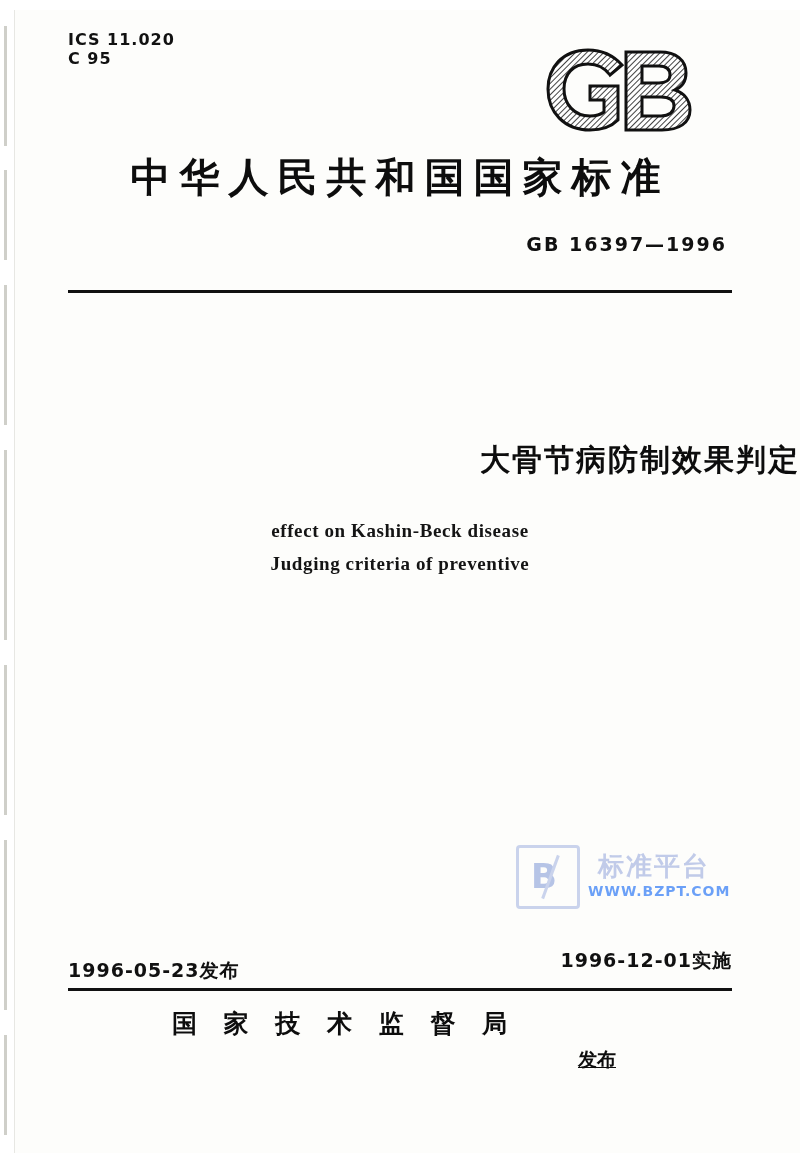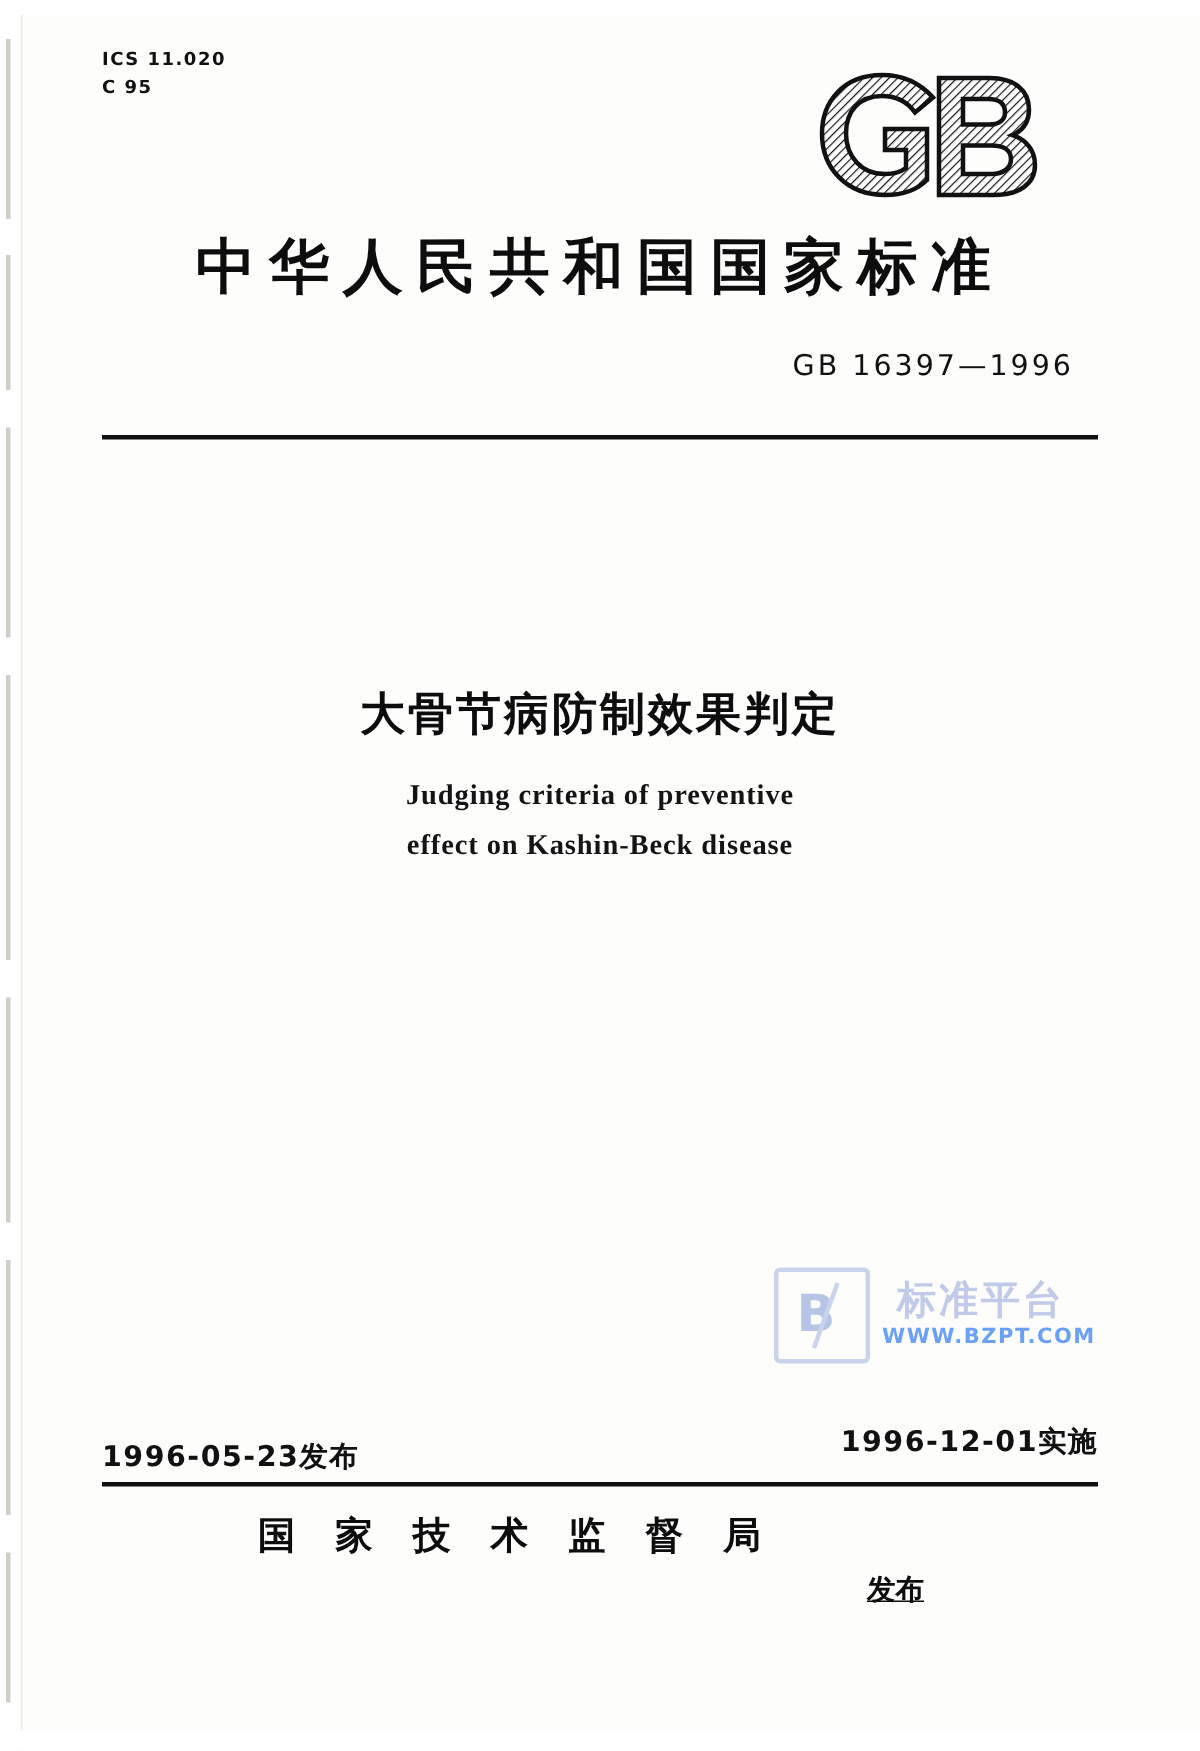--- a/index.html
+++ b/index.html
@@ -47,21 +47,21 @@
     width: 800px; height: 14px;
     background: #ffffff;
   }
 
   .ics {
     position: absolute;
     left: 68px;
     top: 30px;
     font-family: "DejaVu Sans", sans-serif;
     font-weight: bold;
-    font-size: 12px;
+    font-size: 16px;
     letter-spacing: 1px;
     line-height: 19px;
     color: #111;
   }
 
   
   .gb-logo {
     position: absolute;
     left: 540px;
     top: 42px;
@@ -78,44 +78,44 @@
     text-align: center;
     font-family: "DejaVu Sans", sans-serif;
     font-weight: bold;
     font-size: 40px;
     letter-spacing: 9px;
     color: #0d0d0d;
   }
 
   .std-no {
     position: absolute;
-    right: 84px;
+    right: 73px;
     top: 233px;
     font-family: "DejaVu Sans", sans-serif;
-    font-weight: normal;
+    font-weight: bold;
     font-size: 19px;
     letter-spacing: 2px;
     color: #111;
   }
 
   .rule-top {
     position: absolute;
     left: 68px;
     top: 290px;
     width: 664px;
     height: 3px;
     background: #111;
   }
 
   .doc-title {
     position: absolute;
     left: 0;
-    top: 456px;
-    width: 800px;
-    text-align: center;
+    top: 440px;
+    width: 800px;
+    text-align: right;
     font-family: "DejaVu Sans", sans-serif;
     font-weight: bold;
     font-size: 30px;
     letter-spacing: 2px;
     color: #0d0d0d;
   }
 
   .doc-subtitle {
     position: absolute;
     left: 0;
@@ -286,22 +286,22 @@
 
   <div class="title-cn">中华人民共和国国家标准</div>
 
   <div class="std-no">GB 16397—1996</div>
 
   <div class="rule-top"></div>
 
   <div class="doc-title">大骨节病防制效果判定</div>
 
   <div class="doc-subtitle">
+    <div>effect on Kashin-Beck disease</div>
     <div>Judging criteria of preventive</div>
-    <div>effect on Kashin-Beck disease</div>
   </div>
 
   <div class="watermark">
     <div class="wm-box">
       <div class="wm-b">B</div>
       <div class="wm-slash"></div>
     </div>
     <div class="wm-title">标准平台</div>
     <div class="wm-url">WWW.BZPT.COM</div>
   </div>

